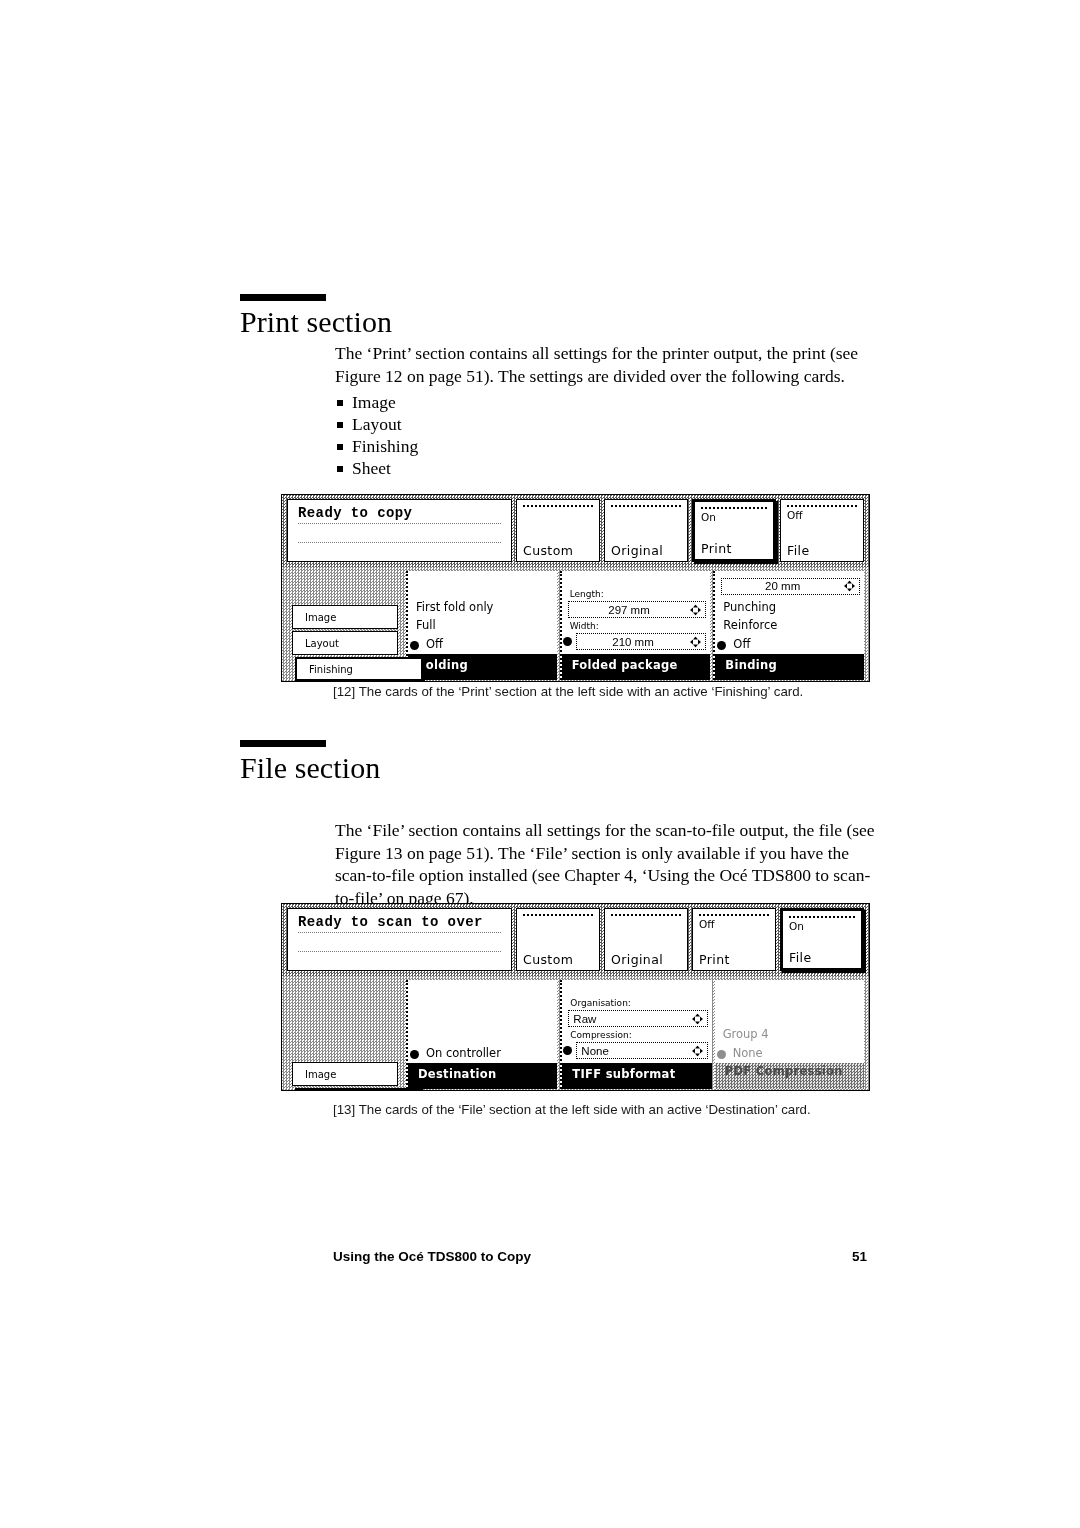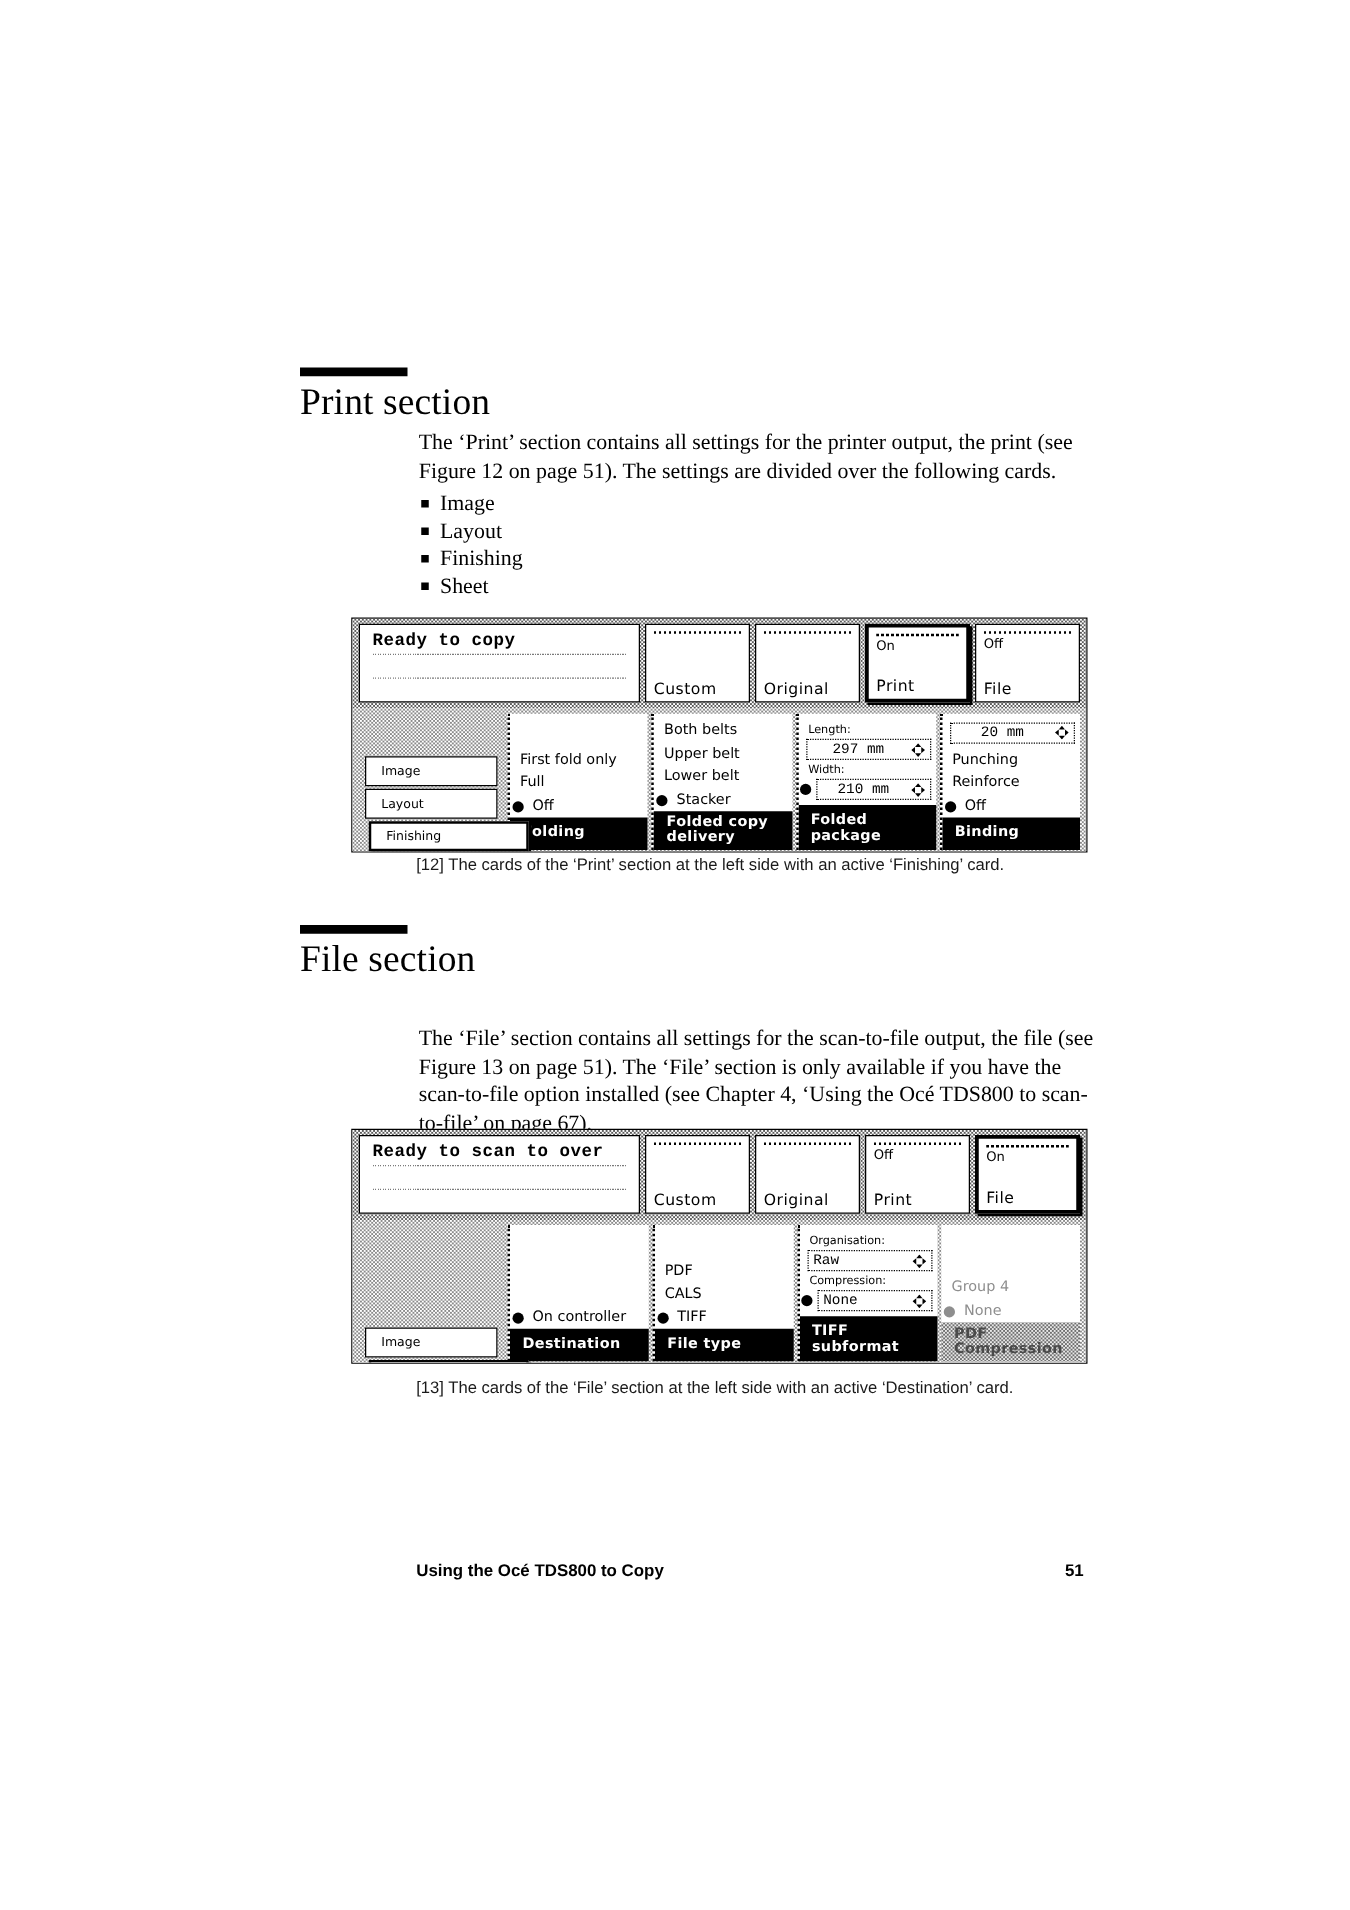--- a/index.html
+++ b/index.html
@@ -296,21 +296,21 @@
     padding-left: 2px;
   }
   .spinbox {
     box-sizing: border-box;
     border: 1.4px dotted #000;
     height: 17px;
     display: flex;
     align-items: center;
     justify-content: center;
     position: relative;
-    font-family: Liberation Mono, monospace;
+    font-family: Liberation Sans, sans-serif;
     font-size: 11.5px;
     color: #000;
     margin-bottom: 3px;
     background: #fff;
     padding-right: 16px;
   }
   .spinbox.left { justify-content: flex-start; padding-left: 4px; }
   .spin-arrows {
     position: absolute;
     right: 4px;
@@ -405,29 +405,20 @@
 
       <div class="col">
         <div class="items">
           <div class="item">First fold only</div>
           <div class="item">Full</div>
           <div class="item sel">Off</div>
         </div>
         <div class="colhead">Folding</div>
       </div>
 
-      <div class="col">
-        <div class="items">
-          <div class="item">Both belts</div>
-          <div class="item">Upper belt</div>
-          <div class="item">Lower belt</div>
-          <div class="item sel">Stacker</div>
-        </div>
-        <div class="colhead" style="line-height:11.5px; padding-top:3px;">Folded copy delivery</div>
-      </div>
 
       <div class="col">
         <div class="items" style="padding-right:4px;">
           <div class="fieldlabel">Length:</div>
           <div class="spinbox">
             <span>297 mm</span>
             <span class="spin-arrows">
               <svg viewBox="0 0 11 11" width="11" height="11">
                   <polygon points="5.5,0 8,3 3,3" fill="#000"></polygon>
                   <polygon points="5.5,11 8,8 3,8" fill="#000"></polygon>
@@ -541,28 +532,20 @@
         </div>
       </div>
 
       <div class="col">
         <div class="items">
           <div class="item sel">On controller</div>
         </div>
         <div class="colhead">Destination</div>
       </div>
 
-      <div class="col">
-        <div class="items">
-          <div class="item">PDF</div>
-          <div class="item">CALS</div>
-          <div class="item sel">TIFF</div>
-        </div>
-        <div class="colhead">File type</div>
-      </div>
 
       <div class="col">
         <div class="items" style="padding-right:4px;">
           <div class="fieldlabel">Organisation:</div>
           <div class="spinbox left">
             <span>Raw</span>
             <span class="spin-arrows">
               <svg viewBox="0 0 11 11" width="11" height="11">
                   <polygon points="5.5,0 8,3 3,3" fill="#000"></polygon>
                   <polygon points="5.5,11 8,8 3,8" fill="#000"></polygon>

